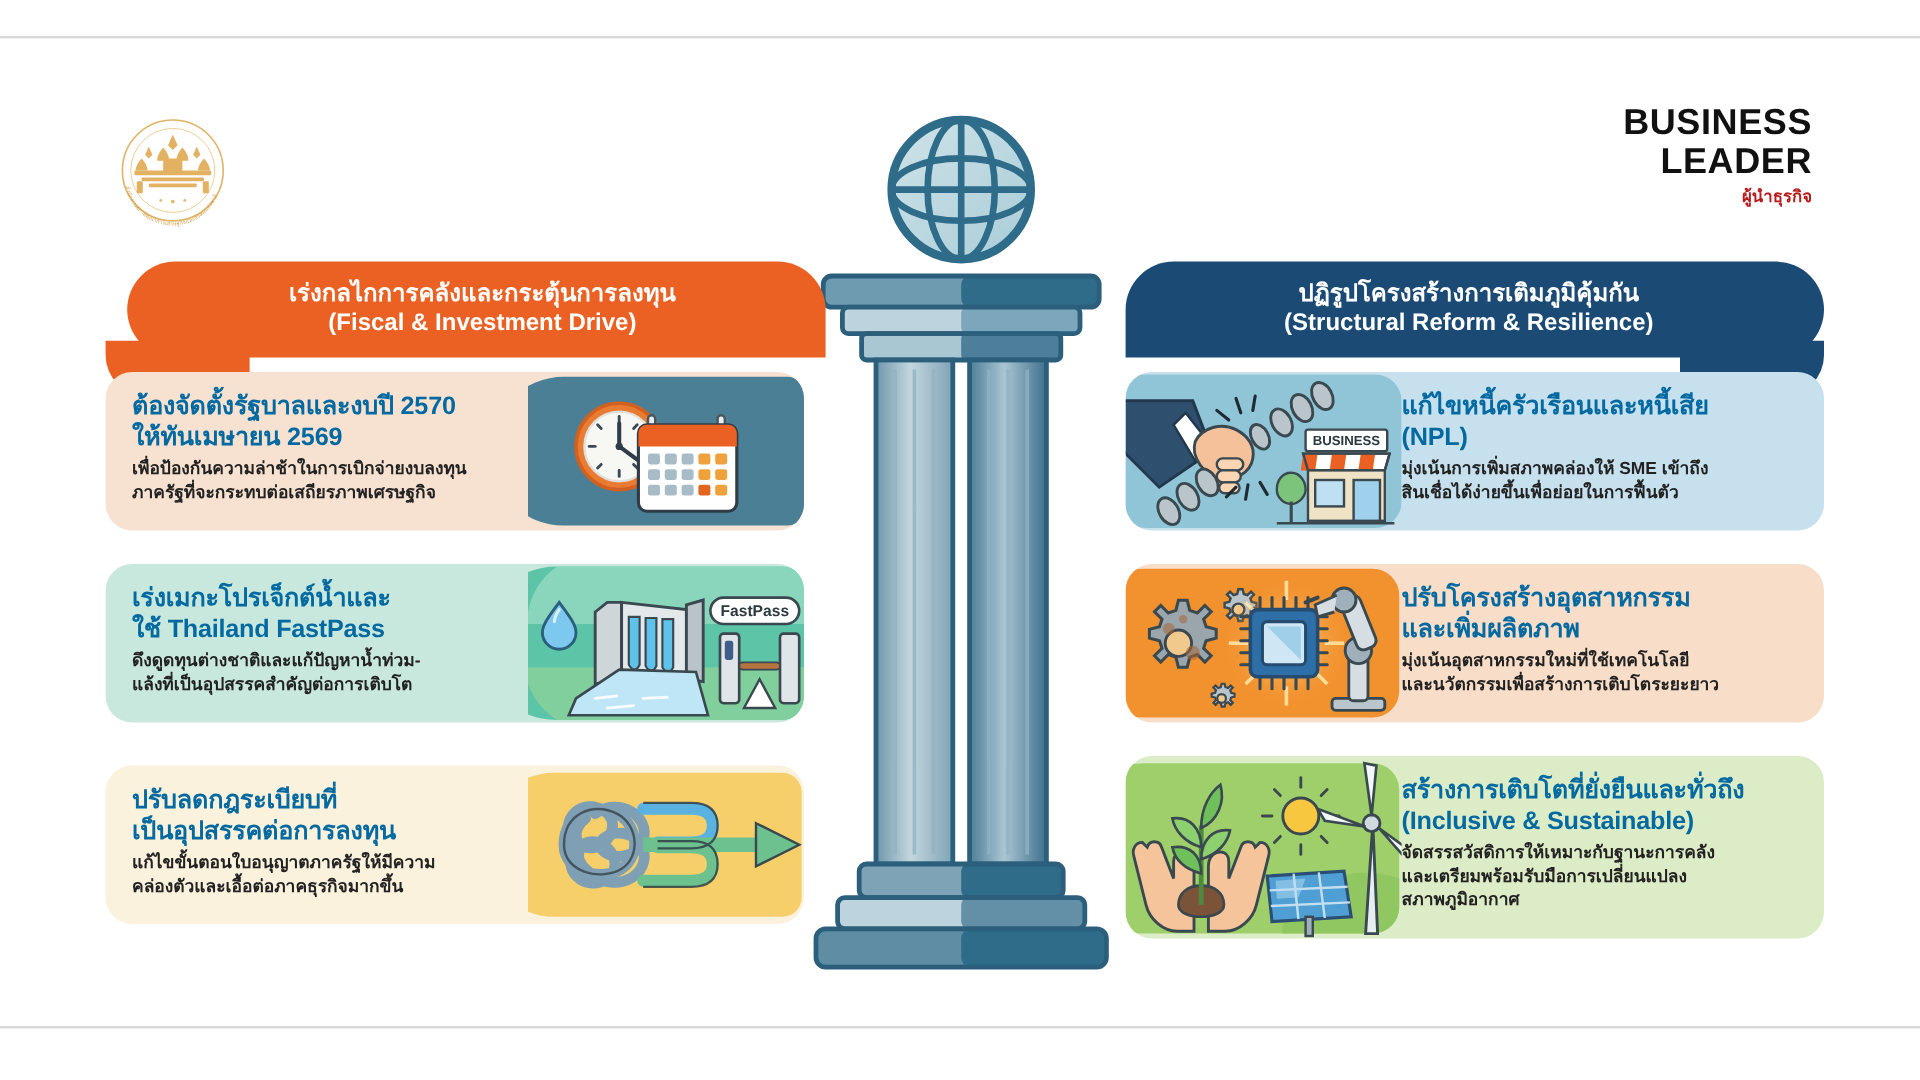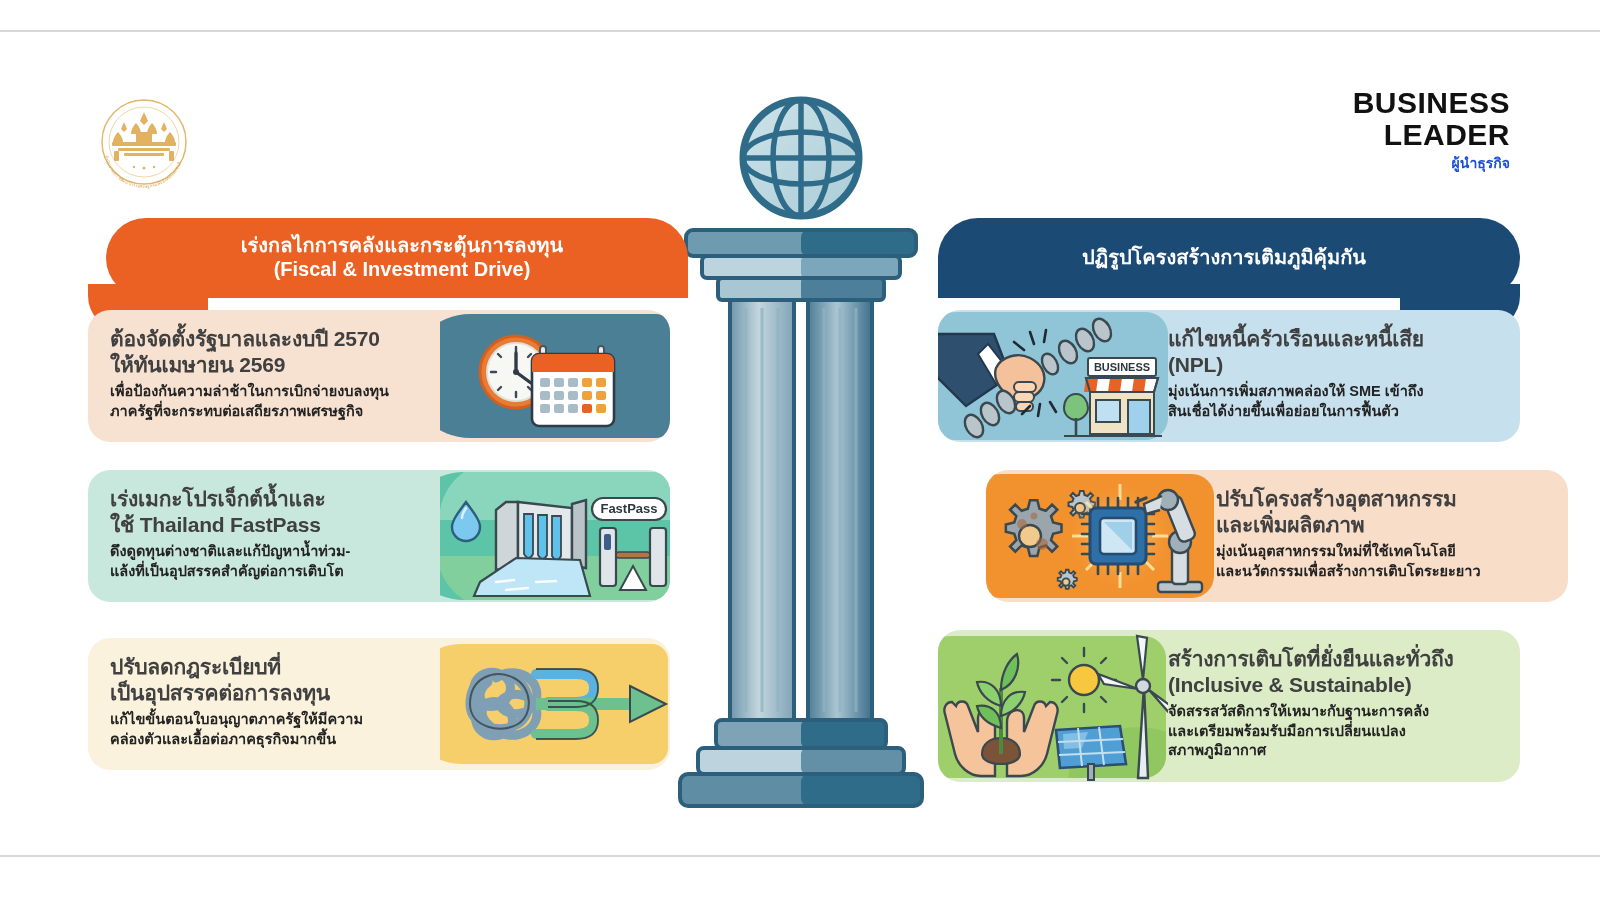--- a/index.html
+++ b/index.html
@@ -20,21 +20,21 @@
 
   
   #brand {
     position: absolute; right: 90px; top: 88px;
     text-align: right; line-height: 1.0;
   }
   #brand .l1, #brand .l2 {
     font-weight: 800; font-size: 30px; letter-spacing: 0.5px; color: #111;
   }
   #brand .l2 { margin-top: 2px; }
-  #brand .th { font-size: 14px; color: #1d4ed8; margin-top: 6px; font-weight: 600; }
+  #brand .th { font-size: 14px; color: #b91c1c; margin-top: 6px; font-weight: 600; }
 
   
   #seal { position: absolute; left: 88px; top: 92px; width: 112px; height: 104px; }
 
   
   #pillar { position: absolute; left: 646px; top: 90px; width: 310px; height: 730px; }
 
   
   .banner {
     position: absolute;
@@ -75,39 +75,39 @@
     overflow: hidden;
     z-index: 5;
     display: flex;
   }
   .card .txt {
     padding: 16px 18px 12px 22px;
     display: flex; flex-direction: column; justify-content: flex-start;
   }
   .card.right .txt { padding-left: 0; padding-right: 26px; }
   .card h3 {
-    font-size: 21px; font-weight: 800; color: #404040;
+    font-size: 21px; font-weight: 800; color: #0369a1;
     line-height: 1.22; letter-spacing: -0.2px;
   }
   .card p {
     font-size: 14.5px; font-weight: 700; color: #222;
     line-height: 1.34; margin-top: 5px;
   }
   .card .art { position: relative; flex: 0 0 auto; }
 
   
   #card-l1 { left: 88px; top: 310px;  width: 582px; height: 132px; background: #f7e2d2; }
   #card-l2 { left: 88px; top: 470px;  width: 582px; height: 132px; background: #c9e8dd; }
   #card-l3 { left: 88px; top: 638px;  width: 582px; height: 132px; background: #fbf2dd; }
   #card-l1 .txt, #card-l2 .txt, #card-l3 .txt { width: 352px; }
   #card-l1 .art, #card-l2 .art, #card-l3 .art { width: 230px; height: 132px; margin-left: 24px; }
 
   
   #card-r1 { left: 938px; top: 310px;  width: 582px; height: 132px; background: #c7e0ee; }
-  #card-r2 { left: 986px; top: 470px;  width: 582px; height: 132px; background: #f8ddc8; }
+  #card-r2 { left: 938px; top: 470px;  width: 582px; height: 132px; background: #f8ddc8; }
   #card-r3 { left: 938px; top: 630px;  width: 582px; height: 152px; background: #dcecc6; }
   #card-r1 .txt, #card-r2 .txt, #card-r3 .txt { width: 352px; }
   #card-r1 .art, #card-r2 .art { width: 230px; height: 132px; }
   #card-r3 .art { width: 230px; height: 152px; }
 
   svg { display: block; }
 </style>
 </head>
 <body>
 
@@ -221,20 +221,21 @@
   <div class="banner" id="banner-left">
     <div>
       <div class="t1">เร่งกลไกการคลังและกระตุ้นการลงทุน</div>
       <div class="t2">(Fiscal &amp; Investment Drive)</div>
     </div>
   </div>
 
   <div class="banner" id="banner-right">
     <div>
       <div class="t1">ปฏิรูปโครงสร้างการเติมภูมิคุ้มกัน</div>
+      <div class="t2">(Structural Reform &amp; Resilience)</div>
     </div>
   </div>
 
   <div class="card left" id="card-l1">
     <div class="txt">
       <h3>ต้องจัดตั้งรัฐบาลและงบปี 2570<br>ให้ทันเมษายน 2569</h3>
       <p>เพื่อป้องกันความล่าช้าในการเบิกจ่ายงบลงทุน<br>ภาครัฐที่จะกระทบต่อเสถียรภาพเศรษฐกิจ</p>
     </div>
     <div class="art">
       <svg viewBox="0 0 230 132" width="230" height="132">

